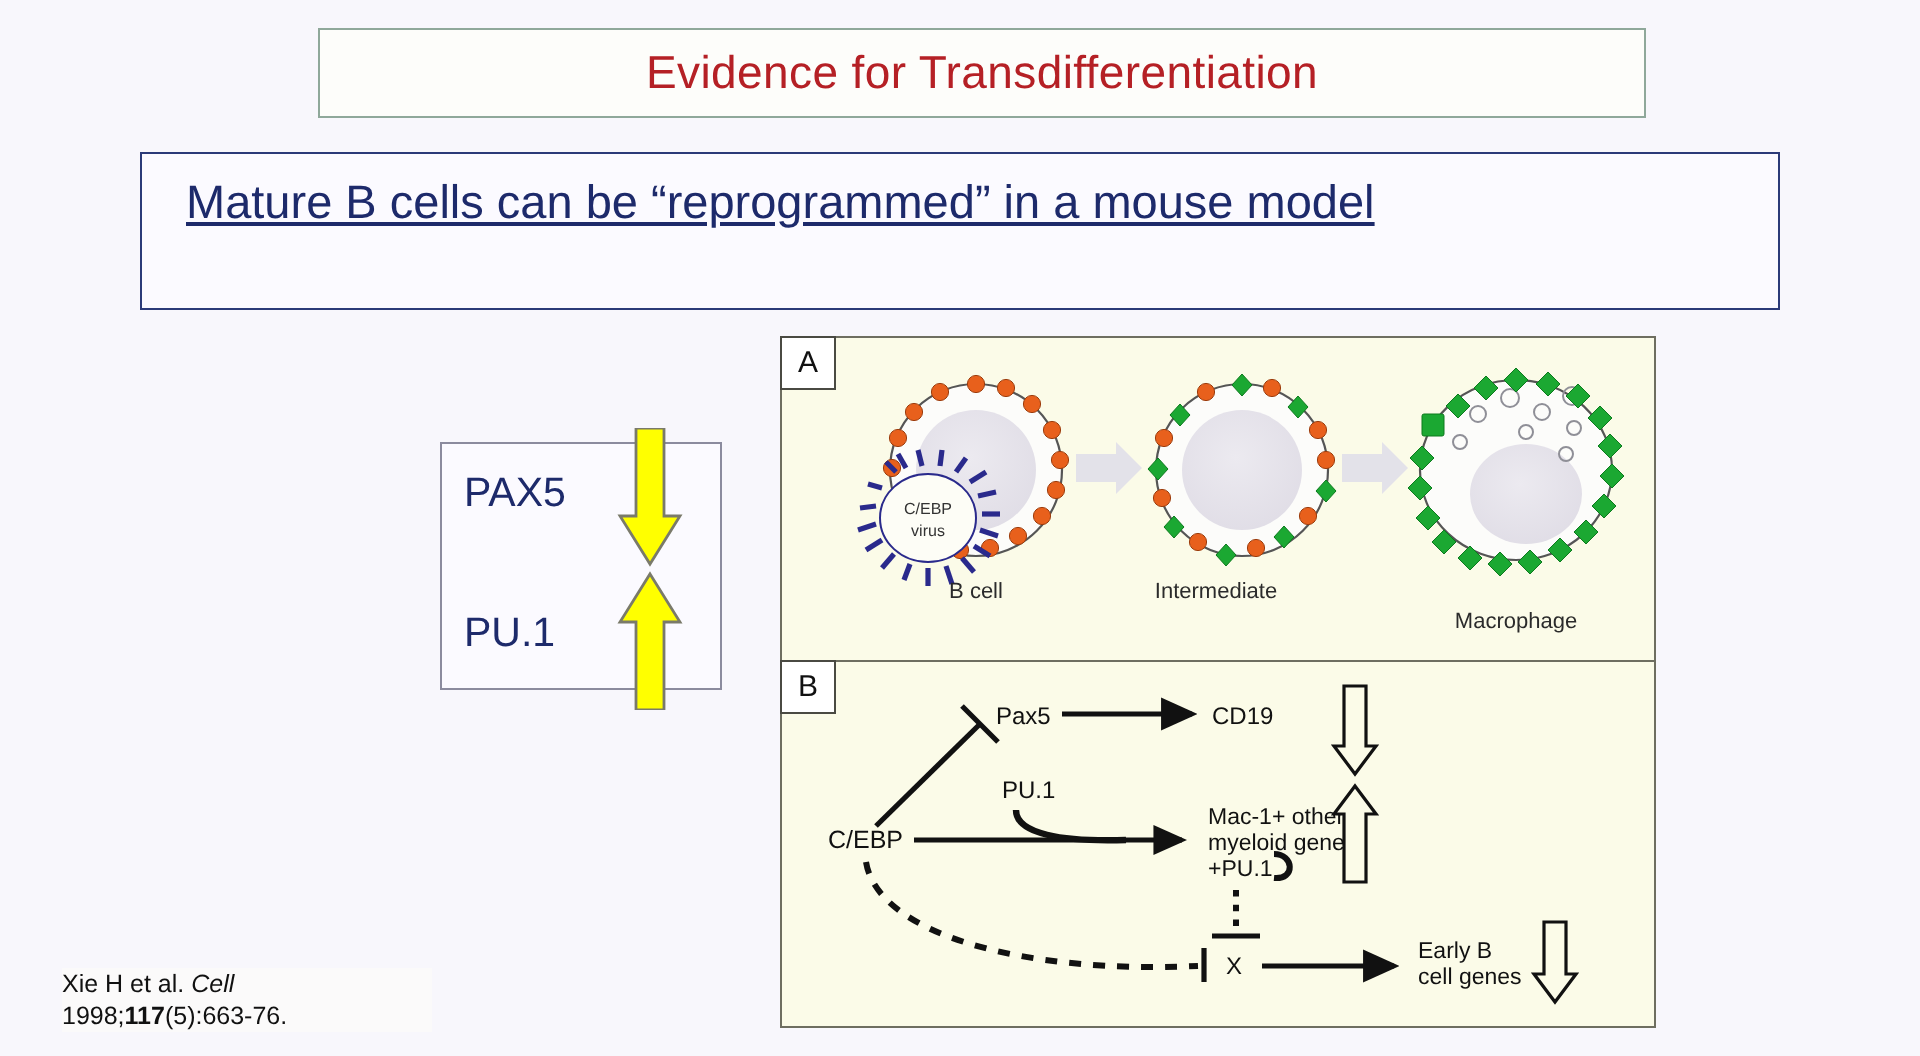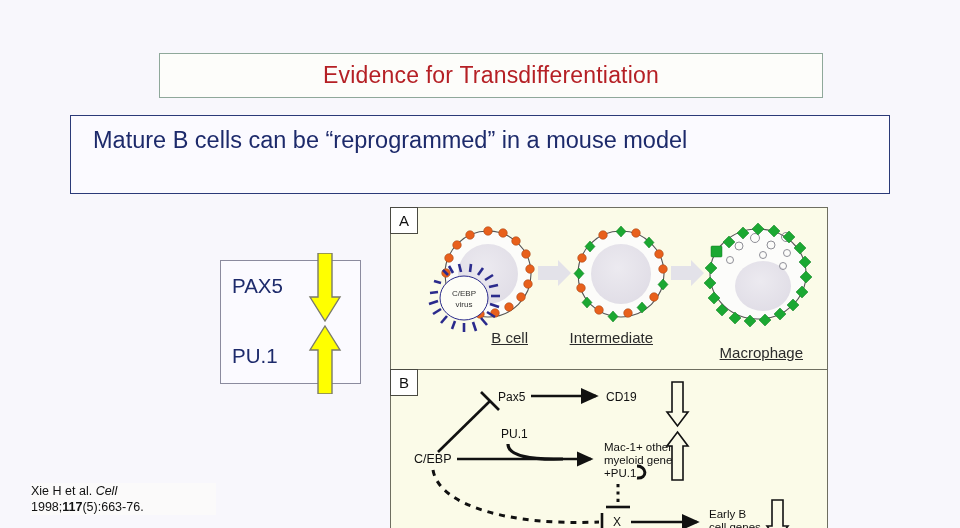--- a/index.html
+++ b/index.html
@@ -11,21 +11,20 @@
     width: 960px;
     height: 528px;
     background: #f8f7fc;
     font-family: "Liberation Sans", sans-serif;
     overflow: hidden;
     position: relative;
   }
   .slide {
     position: absolute;
     inset: 0;
-    margin-top: 39px;
   }
 
   
   .title-box {
     position: absolute;
     left: 159px;
     top: 14px;
     width: 664px;
     height: 45px;
     background: #fdfdfa;
@@ -52,20 +51,21 @@
     background: #fbfaff;
     border: 1px solid #2b3a78;
     box-sizing: border-box;
     padding: 9px 0 0 22px;
   }
   .subtitle-line {
     color: #1d2a6b;
     font-size: 23.5px;
     line-height: 31px;
     white-space: nowrap;
+    text-decoration: underline;
   }
 
   
   .tf-box {
     position: absolute;
     left: 220px;
     top: 221px;
     width: 141px;
     height: 124px;
     background: #fbfaff;
@@ -130,32 +130,31 @@
     color: #111;
     z-index: 4;
   }
   .fig-svg {
     position: absolute;
     left: 0;
     top: 0;
   }
   .cell-caption {
     position: absolute;
-    font-size: 15px;
+    font-size: 11px;
     color: #2b2b2b;
-    text-align: right;
+    text-align: center;
     white-space: nowrap;
-    text-decoration: underline;
   }
 
   
   .citation {
     position: absolute;
     left: 31px;
-    top: 444px;
+    top: 484px;
     width: 185px;
     font-size: 12.5px;
     line-height: 16px;
     color: #111;
     background: #fbfafa;
   }
   .citation .ital { font-style: italic; }
   .citation .bold { font-weight: bold; text-align: right; }
 </style>
 </head>

